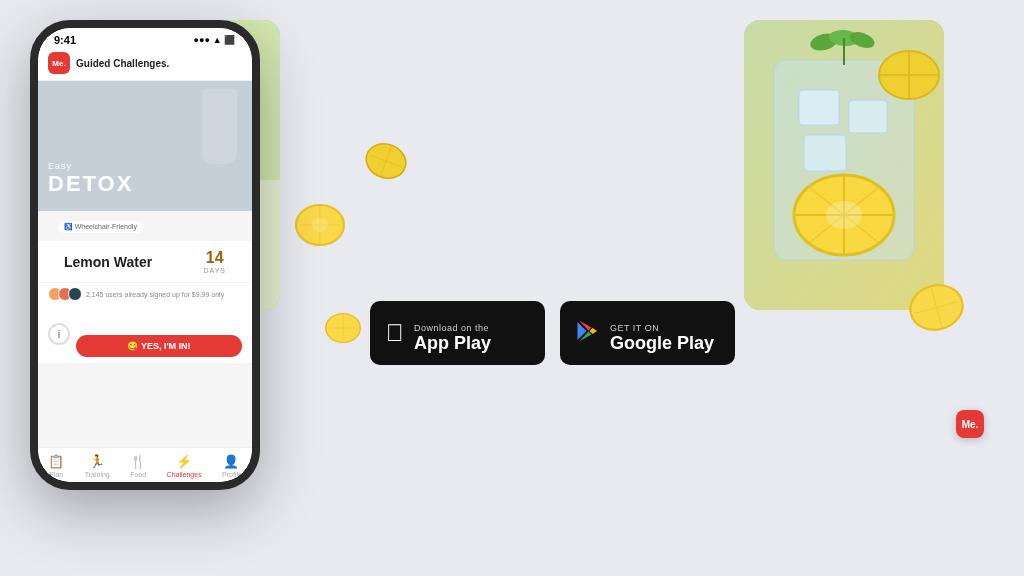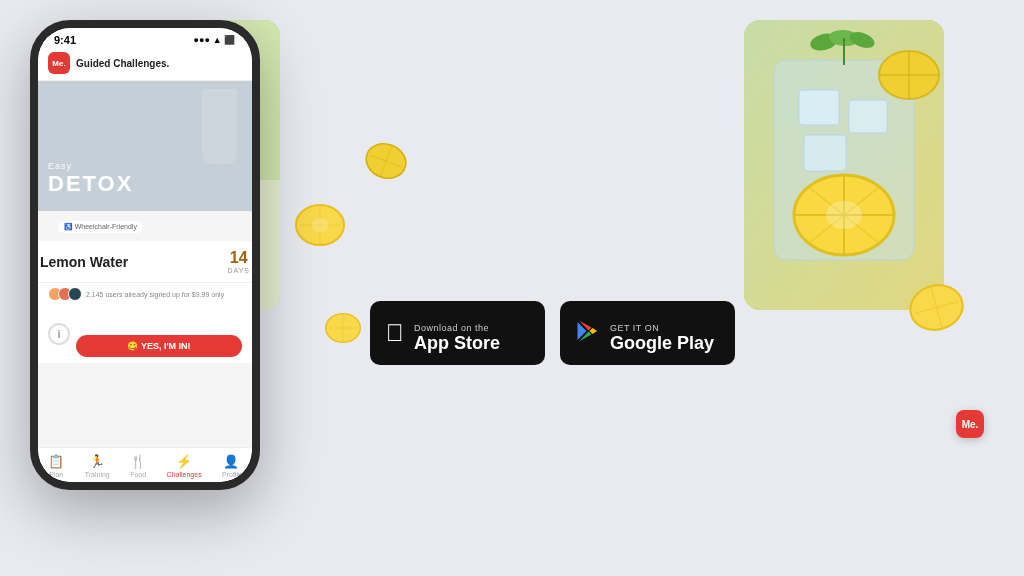--- a/index.html
+++ b/index.html
@@ -129,21 +129,21 @@
       color: #666;
       display: inline-flex;
       align-items: center;
       gap: 2px;
       margin: 4px 10px;
     }
 
     
     .lemon-section {
       background: #fff;
-      padding: 8px 2px;
+      padding: 8px 26px;
       display: flex;
       align-items: center;
       justify-content: space-between;
     }
 
     .lemon-title {
       font-size: 14px;
       font-weight: 800;
       color: #222;
     }
@@ -552,21 +552,21 @@
 
       <line x1="100" y1="18" x2="100" y2="45" stroke="#4a8830" stroke-width="2"></line>
     </svg>
   </div>
 
   <div class="store-buttons">
     <div class="store-btn">
       <span class="store-icon"></span>
       <div class="store-text-group">
         <span class="store-subtitle">Download on the</span>
-        <span class="store-name">App Store</span>
+        <span class="store-name">App Play</span>
       </div>
     </div>
     <div class="store-btn">
       <span class="store-icon" style="font-size:20px;">
         <svg width="24" height="24" viewBox="0 0 24 24">
           <path d="M3 1.5L15.5 8.5L12.5 11.5L3 1.5Z" fill="#ea4335"></path>
           <path d="M1.5 3L10.5 12L1.5 21V3Z" fill="#4285f4"></path>
           <path d="M3 22.5L12.5 12.5L15.5 15.5L3 22.5Z" fill="#34a853"></path>
           <path d="M16.5 9L21 12L16.5 15L13.5 12L16.5 9Z" fill="#fbbc05"></path>
         </svg>

